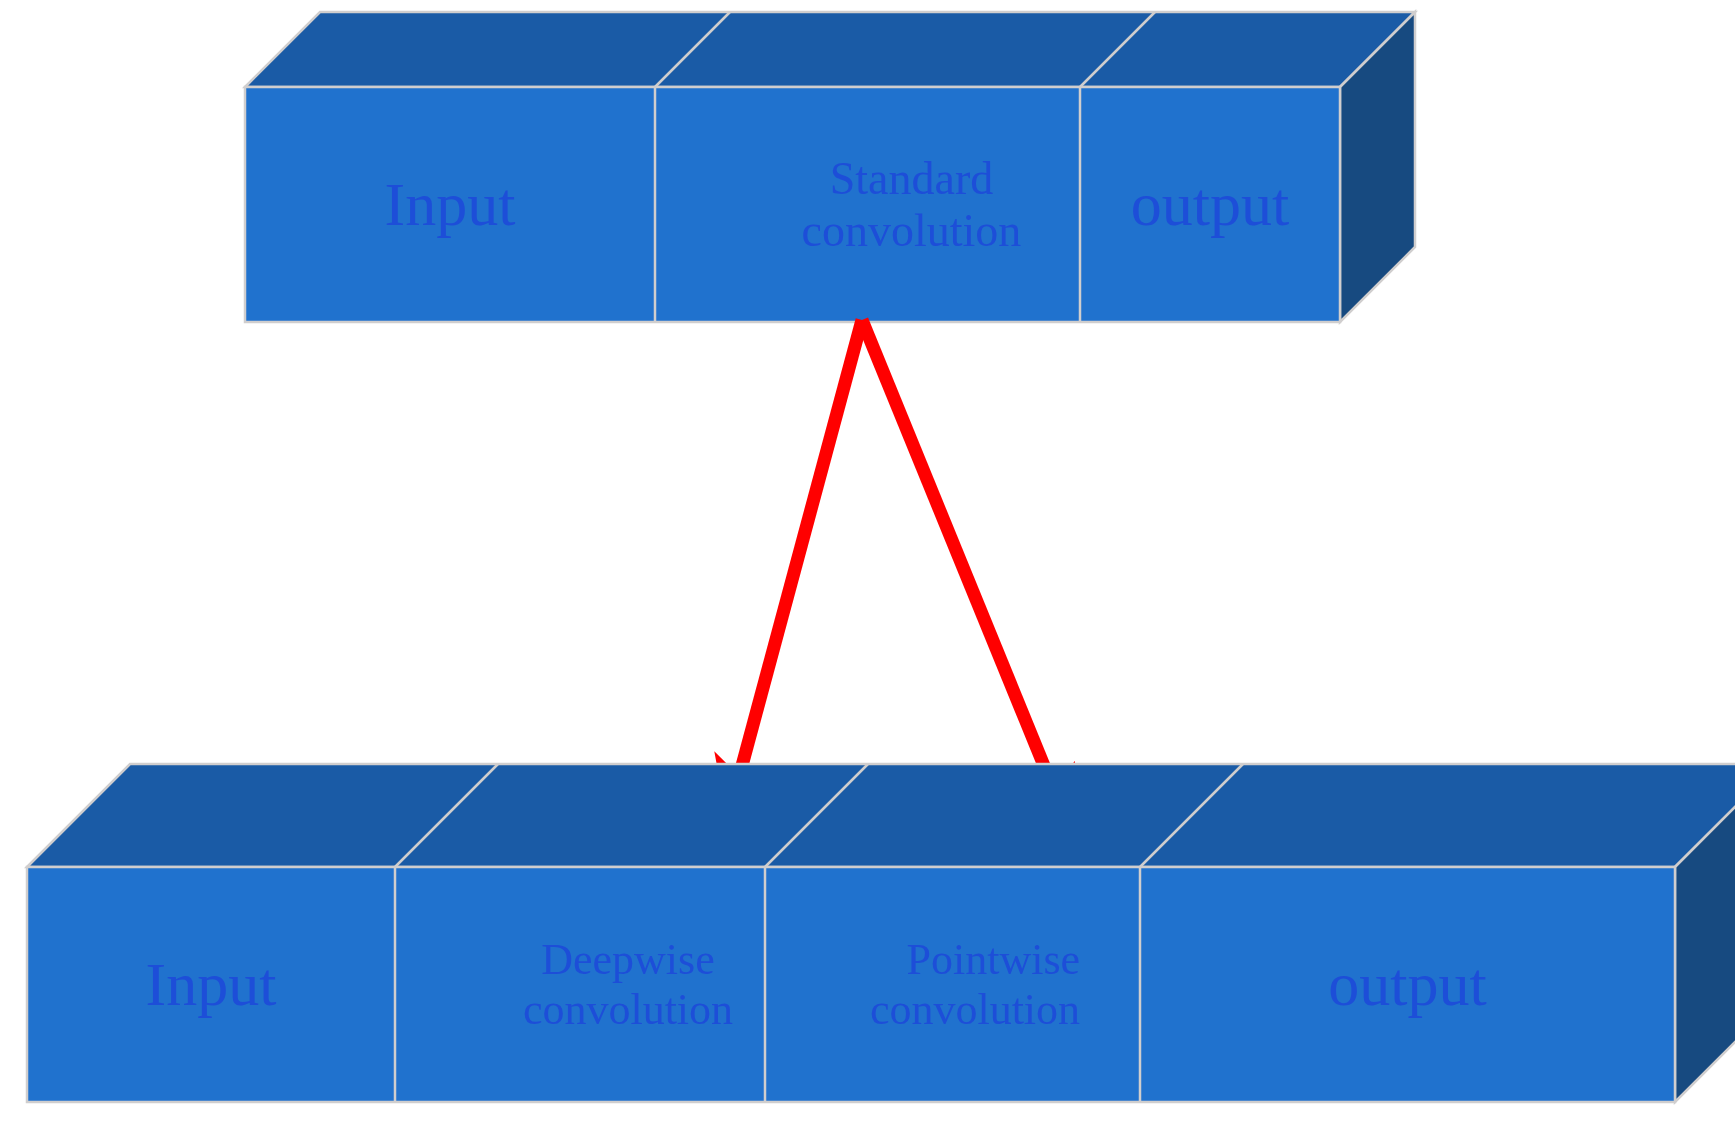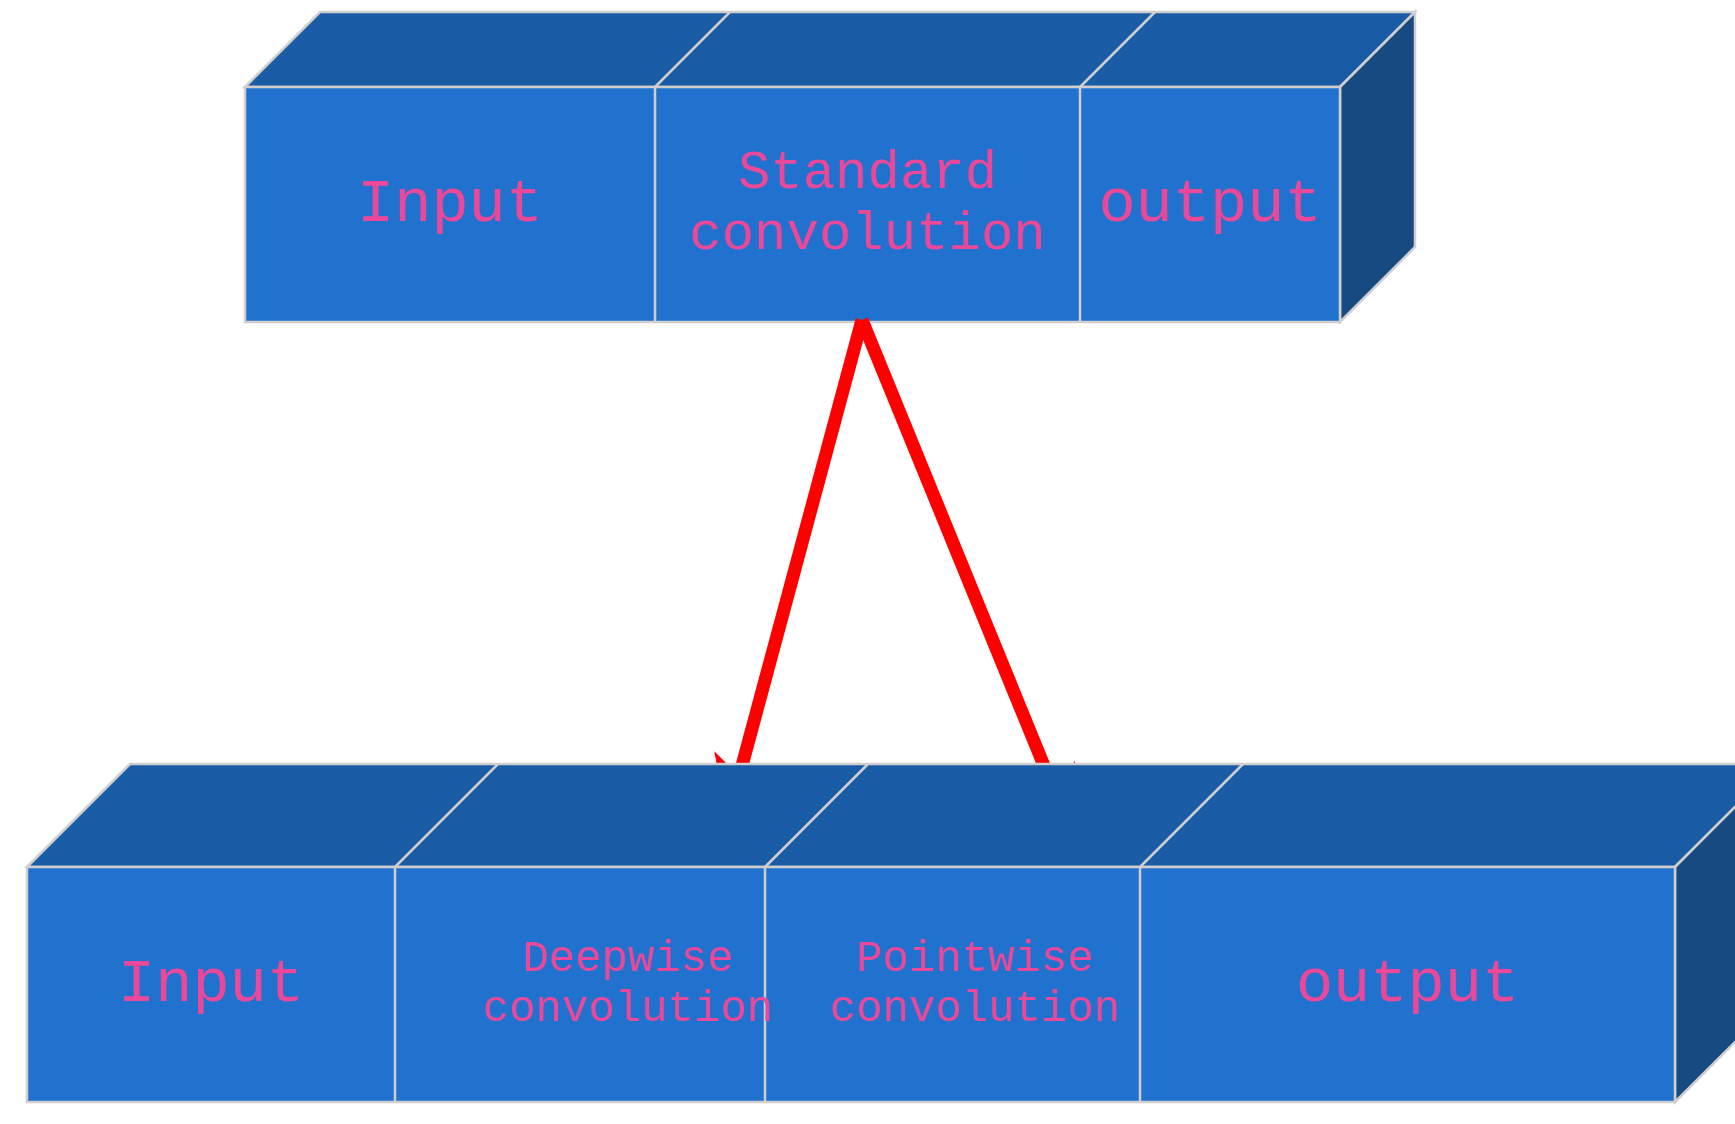--- a/index.html
+++ b/index.html
@@ -32,32 +32,33 @@
     width: 1735px;
     height: 1124px;
     pointer-events: none;
   }
   .panel-label {
     position: absolute;
     display: flex;
     align-items: center;
     justify-content: center;
     text-align: center;
-    color: #ec4899;
+    color: #1d4ed8;
     line-height: 1.12;
-    font-family: Liberation Mono, monospace;
+    font-family: Liberation Serif, serif;
     font-weight: 400;
     white-space: pre-line;
     -webkit-font-smoothing: antialiased;
   }
   .big-label {
     font-size: 62px;
   }
   .mid-label {
-    font-size: 54px;
+    font-size: 46px;
+    margin-left: 44px;
   }
   .sm-label {
     font-size: 44px;
   }
 </style>
 </head>
 <body>
 
 <div id="canvas">
 
@@ -114,19 +115,19 @@
     <div class="panel-label mid-label" style="left:655px; top:87px; width:425px; height:235px;">Standard
 convolution</div>
 
     <div class="panel-label big-label" style="left:1080px; top:87px; width:260px; height:235px;">output</div>
 
     <div class="panel-label big-label" style="left:27px; top:867px; width:368px; height:235px;">Input</div>
 
     <div class="panel-label sm-label" style="left:395px; top:867px; width:370px; height:235px;padding-left:48px;">Deepwise
 convolution</div>
 
-    <div class="panel-label sm-label" style="left:765px; top:867px; width:420px; height:235px;">Pointwise
+    <div class="panel-label sm-label" style="left:765px; top:867px; width:420px; height:235px;text-align:right;">Pointwise
 convolution</div>
 
     <div class="panel-label big-label" style="left:1140px; top:867px; width:535px; height:235px;">output</div>
   </div>
 
 </div>
 
 </body></html>

